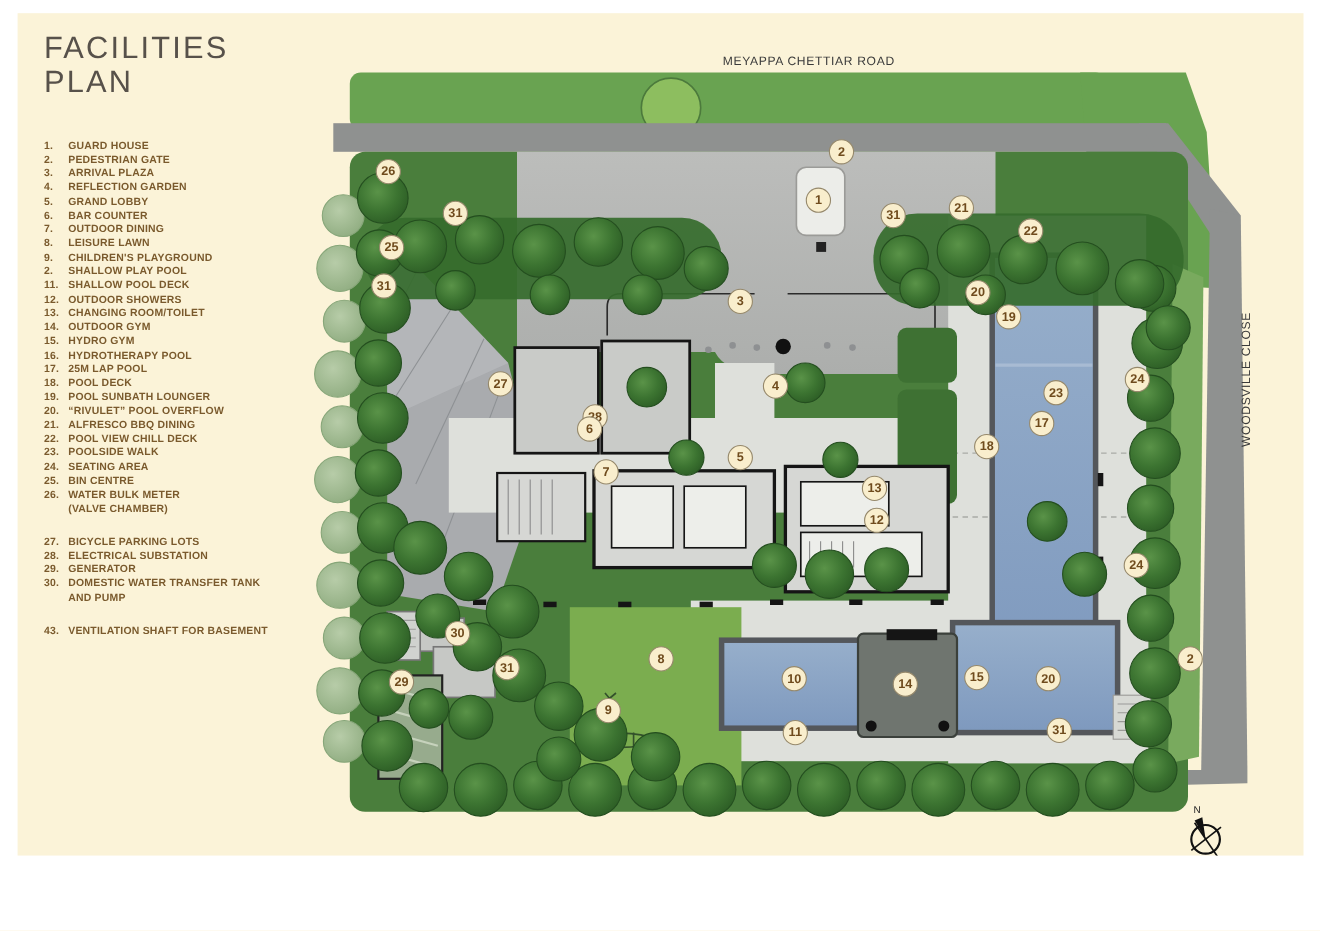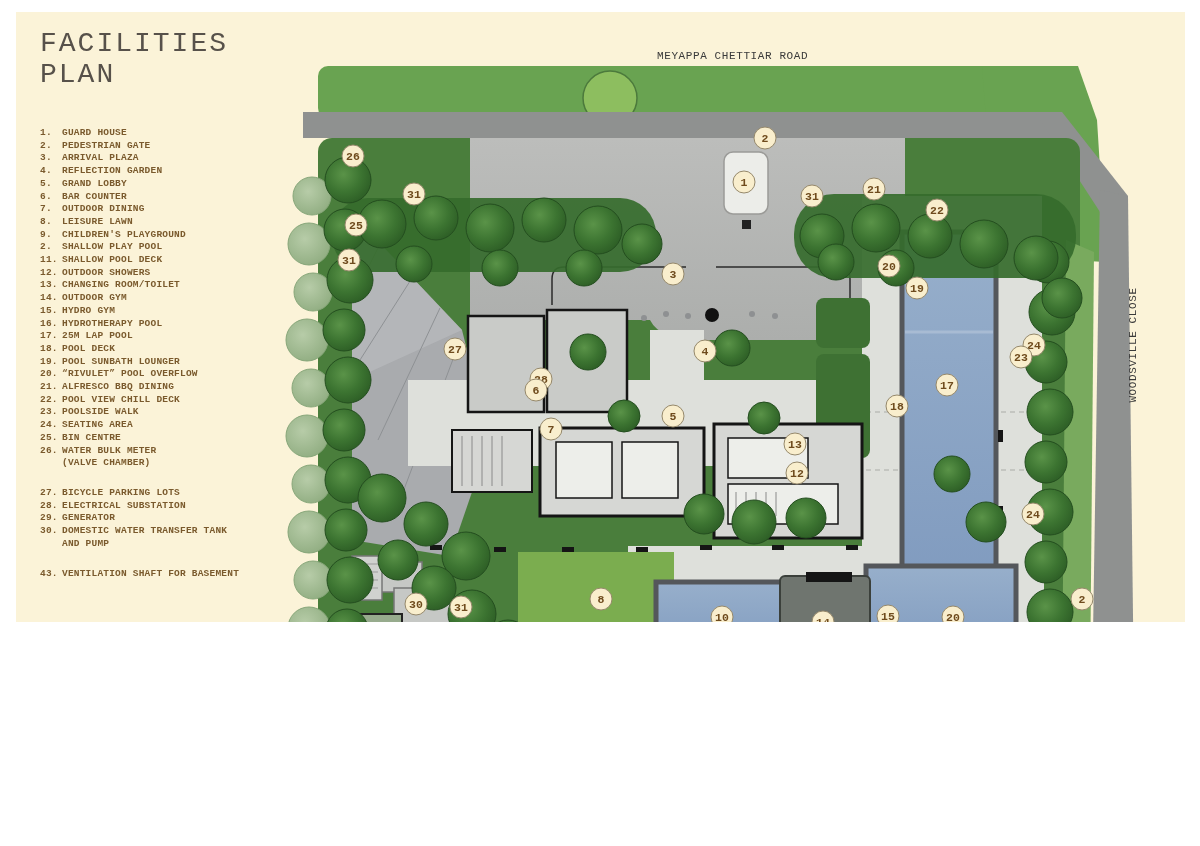--- a/index.html
+++ b/index.html
@@ -1,17 +1,17 @@
 <!DOCTYPE html>
 <html style="--page-bg: #FBF3D8; --title-text: #57514A; --legend-text: #7A5A2D; --road-text: #3A3A3A; --marker-bg: #F9EECD; --marker-border: #95886B; --marker-text: #6F4B1D; --pool-blue: #8CA6C7; --tree-green: #3A7030; --lawn-green: #7BAD4F; --road-grey: #8F9190; --page-number-text: #333333;"><head>
 <meta charset="utf-8">
 <style>
   html,body{margin:0;padding:0;background:#ffffff;}
-  .stage{position:relative;width:1200px;height:622px;background:#ffffff;overflow:hidden;
-         font-family:Liberation Mono, monospace;}
+  .stage{position:relative;width:1200px;height:778px;background:#ffffff;overflow:hidden;
+         font-family:Liberation Sans, sans-serif;}
   .panel{position:absolute;left:16px;top:12px;width:1169px;height:795px;background:var(--page-bg,#FBF3D8);}
   .map{position:absolute;left:0;top:0;width:1200px;height:846px;}
   .title{position:absolute;left:40px;top:28px;font-size:28px;line-height:1.12;letter-spacing:2px;
          color:var(--title-text,#57514A);font-weight:400;}
   .legend{position:absolute;left:40px;top:127px;width:250px;color:var(--legend-text,#7A5A2D);
           font-size:9.5px;font-weight:bold;letter-spacing:.2px;}
   .lrow{display:grid;grid-template-columns:22px 1fr;line-height:12.7px;}
   .lrow.gap{margin-top:17px;}
   .road-label{position:absolute;color:var(--road-text,#3A3A3A);font-size:11px;letter-spacing:.6px;white-space:nowrap;}
   .road-label.top{left:657px;top:50px;}
@@ -419,33 +419,33 @@
       <div class="marker" style="left: 874px; top: 189px;">21</div>
       <div class="marker" style="left: 937px; top: 210px;">22</div>
       <div class="marker" style="left: 889px; top: 266px;">20</div>
       <div class="marker" style="left: 917px; top: 288px;">19</div>
       <div class="marker" style="left: 673px; top: 274px;">3</div>
       <div class="marker" style="left: 455px; top: 349px; text-align: right;">27</div>
       <div class="marker" style="left: 541px; top: 353px; margin-top: 26px;">28</div>
       <div class="marker" style="left: 705px; top: 351px;">4</div>
       <div class="marker" style="left: 536px; top: 390px;">6</div>
       <div class="marker" style="left: 1034px; top: 345px;">24</div>
-      <div class="marker" style="left: 1021px; top: 357px;">23</div>
+      <div class="marker" style="left: 960px; top: 357px;">23</div>
       <div class="marker" style="left: 947px; top: 385px;">17</div>
       <div class="marker" style="left: 897px; top: 406px;">18</div>
       <div class="marker" style="left: 673px; top: 416px;">5</div>
       <div class="marker" style="left: 551px; top: 429px;">7</div>
       <div class="marker" style="left: 795px; top: 444px;">13</div>
       <div class="marker" style="left: 797px; top: 473px;">12</div>
       <div class="marker" style="left: 1033px; top: 514px;">24</div>
       <div class="marker" style="left: 601px; top: 599px;">8</div>
-      <div class="marker" style="left: 416px; top: 604px;">30</div>
+      <div class="marker" style="left: 416px; top: 576px;">30</div>
       <div class="marker" style="left: 461px; top: 607px;">31</div>
       <div class="marker" style="left: 553px; top: 646px;">9</div>
-      <div class="marker" style="left: 365px; top: 644px; margin-left: 10px;">29</div>
+      <div class="marker" style="left: 365px; top: 620px;">29</div>
       <div class="marker" style="left: 722px; top: 617px;">10</div>
       <div class="marker" style="left: 723px; top: 666px;">11</div>
       <div class="marker" style="left: 823px; top: 622px;">14</div>
       <div class="marker" style="left: 888px; top: 616px;">15</div>
       <div class="marker" style="left: 953px; top: 617px;">20</div>
       <div class="marker" style="left: 963px; top: 664px;">31</div>
       <div class="marker" style="left: 1082px; top: 599px;">2</div>
     </div>
 </div>
 

